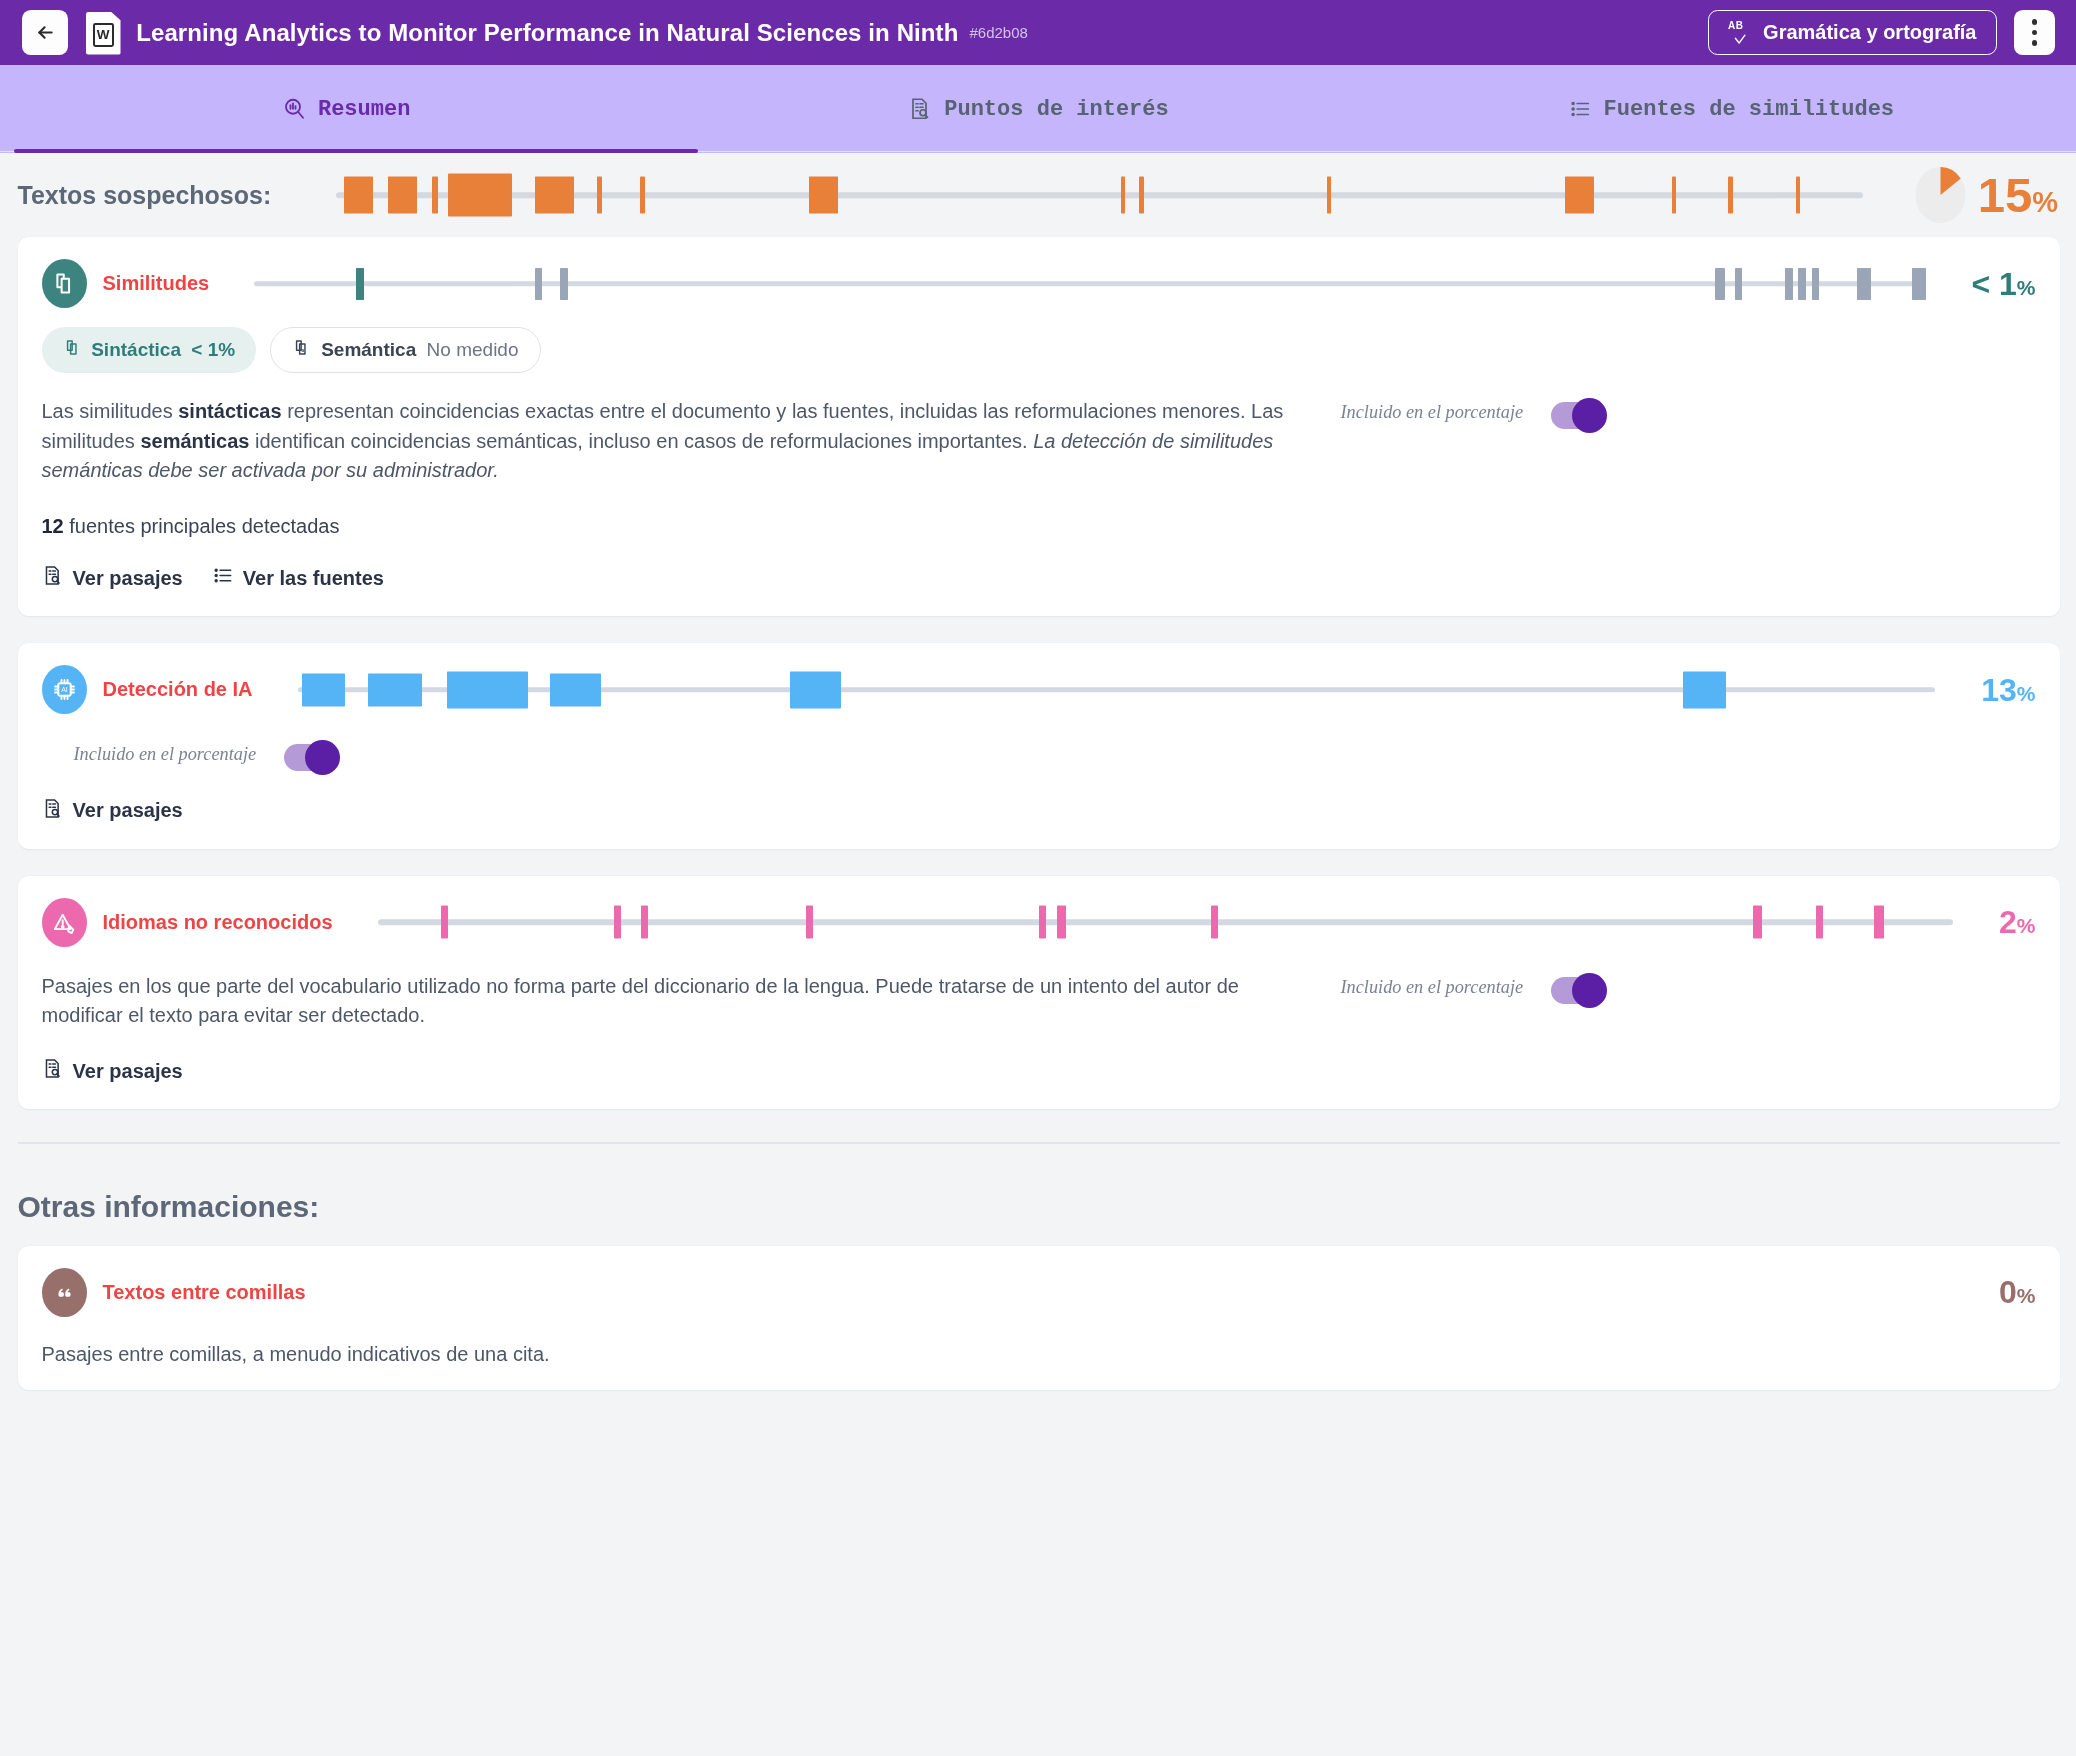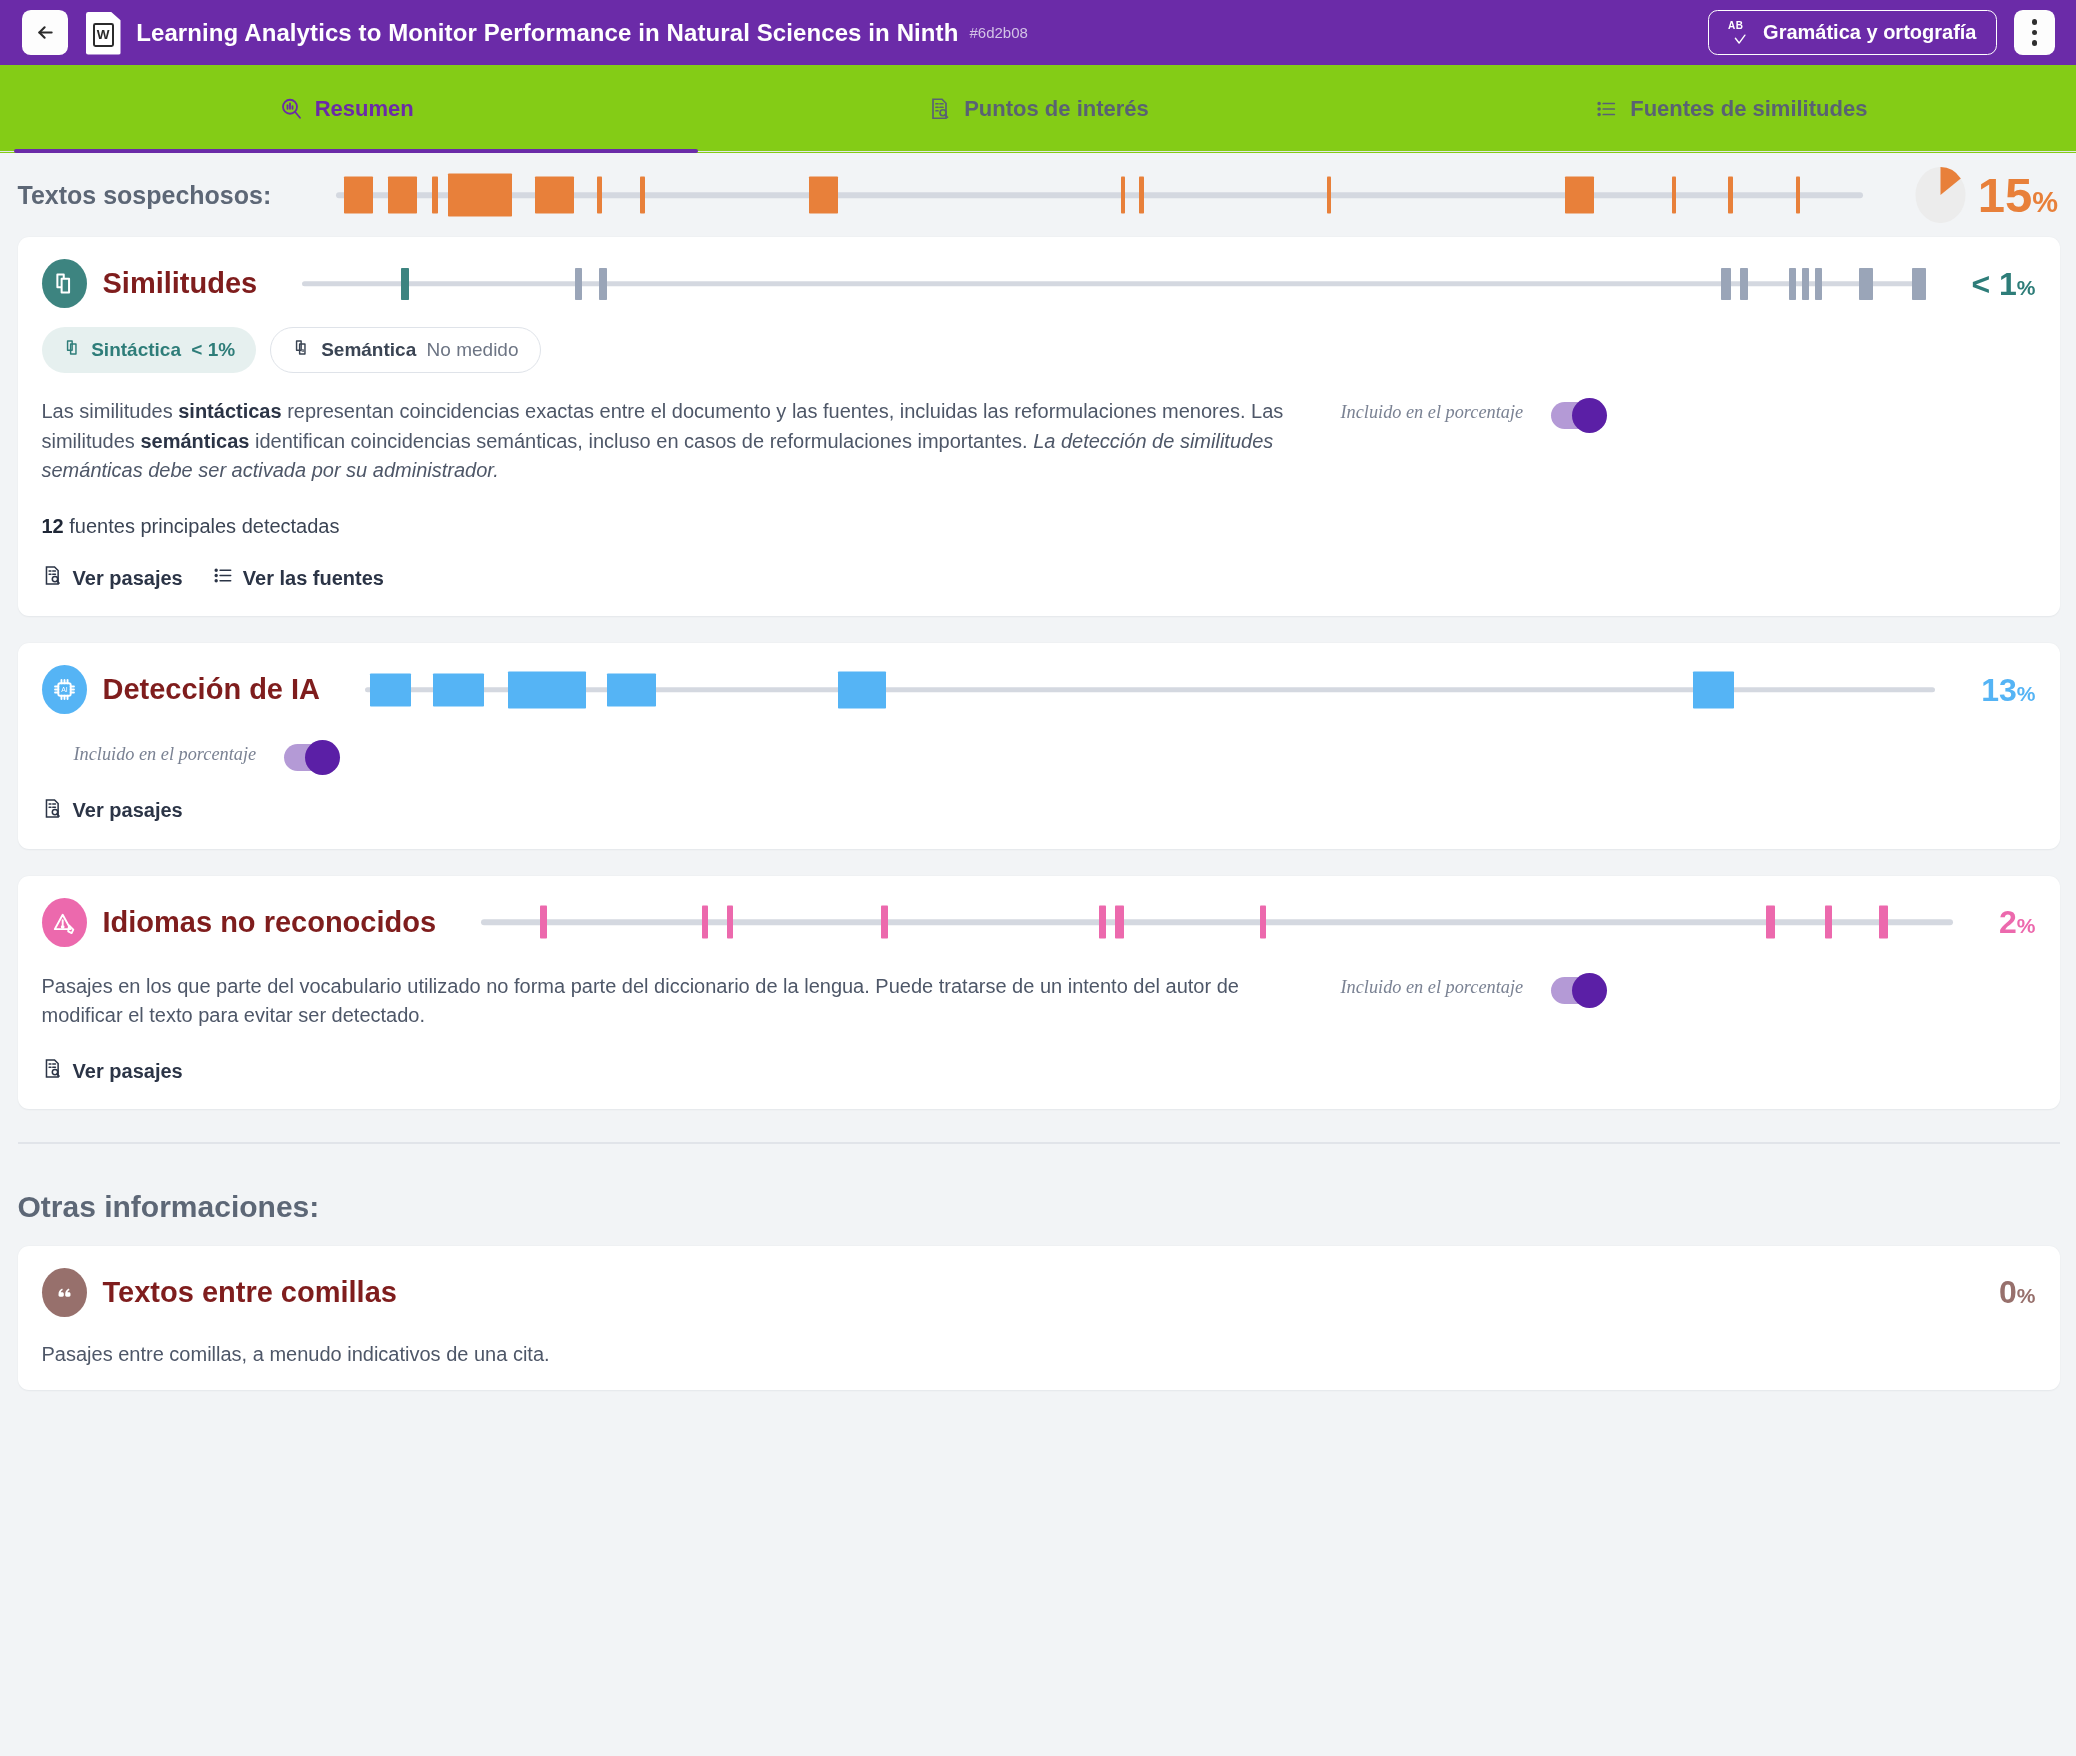--- a/index.html
+++ b/index.html
@@ -96,21 +96,22 @@
     cursor: pointer;
   }
   .kebab-btn i { width: 5.6px; height: 5.6px; border-radius: 50%; background: #2f2f2f; display: block; }
 
   
   .tabs {
     height: 88px;
     display: flex;
     align-items: center;
     position: relative;
-    background: #84cc16;
+    background: #c4b5fd;
+    font-family: Liberation Mono, monospace;
   }
   .tab {
     flex: 1 1 0;
     display: flex;
     align-items: center;
     justify-content: center;
     gap: 12px;
     height: 100%;
     cursor: pointer;
     font-size: 22px;
@@ -173,21 +174,21 @@
     margin: 0 17.5px 27px 17.5px;
     padding: 21px 24px 24px 24px;
     box-shadow: 0 0.8px 1.6px rgba(20,30,50,.06);
   }
   .card-head { display: flex; align-items: center; min-height: 51px; }
   .badge-icon {
     width: 45px; height: 49px; border-radius: 50%;
     display: flex; align-items: center; justify-content: center;
     flex: 0 0 auto;
   }
-  .card-title { font-size: 29px; font-weight: bold; color: #7f1d1d; margin-left: 16px; white-space: nowrap; text-align: center; }
+  .card-title { font-size: 20px; font-weight: bold; color: #ef4444; margin-left: 16px; white-space: nowrap; text-align: center; }
   .card-track-wrap { flex: 1 1 auto; position: relative; height: 46px; margin-left: 45px; margin-right: 46px; }
   .card-pct { font-size: 32px; font-weight: bold; line-height: 1; white-space: nowrap; display: flex; align-items: baseline; flex: 0 0 auto; }
   .card-pct .sym { font-size: 21px; font-weight: bold; }
 
   .chips { display: flex; gap: 14.3px; margin-top: 17.5px; }
   .chip {
     display: flex; align-items: center; gap: 10.4px;
     border-radius: 27px;
     padding: 10.4px 21px;
     font-size: 19px;

